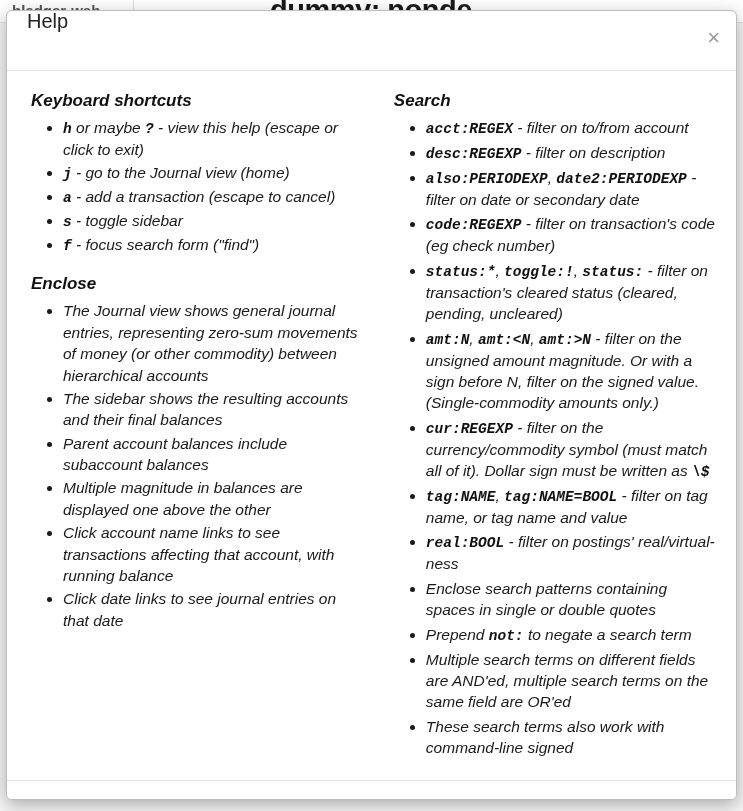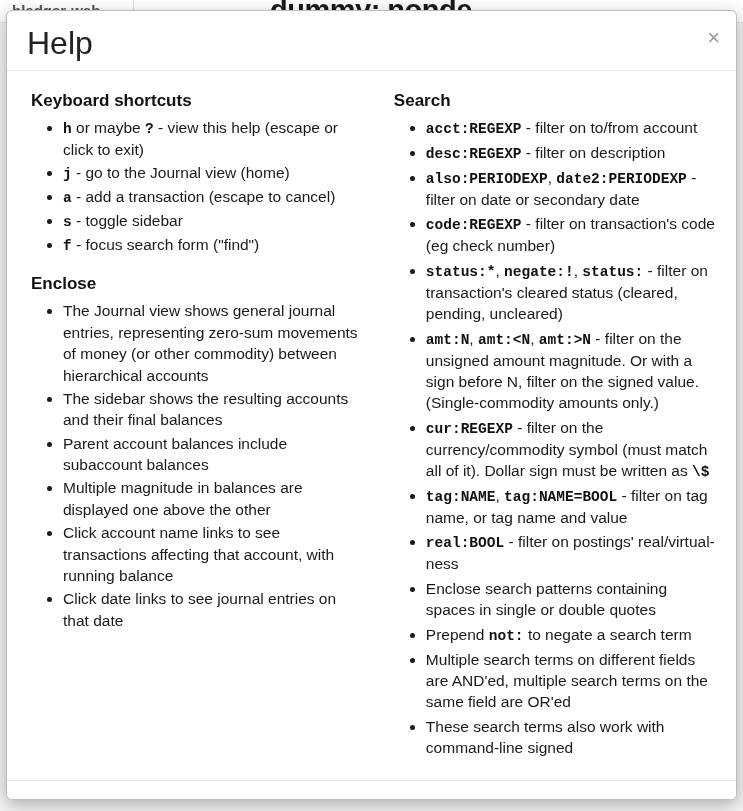--- a/index.html
+++ b/index.html
@@ -72,22 +72,22 @@
   }
   .modal-header {
     position: relative;
     height: 60px;
     border-bottom: 1px solid #e5e5e5;
     box-sizing: border-box;
   }
   .modal-title {
     position: absolute;
     left: 20px;
-    top: 16px;
-    font-size: 32px;
+    top: 0;
+    font-size: 20px;
     font-weight: normal;
     color: #222;
     line-height: 1;
   }
   .modal-close {
     position: absolute;
     right: 16px;
     top: 16px;
     font-size: 22px;
     color: #9a9a9a;
@@ -100,20 +100,21 @@
   }
   .modal-body {
     position: relative;
     padding: 14px 18px 10px 18px;
     box-sizing: border-box;
     height: 728px;
   }
   .cols {
     display: flex;
     gap: 16px;
+    font-style: italic;
   }
   .col-left {
     width: 362px;
     box-sizing: border-box;
     padding-right: 10px;
   }
   .col-right {
     width: 345px;
     box-sizing: border-box;
   }
@@ -190,25 +191,25 @@
             <li>The sidebar shows the resulting accounts and their final balances</li>
             <li>Parent account balances include subaccount balances</li>
             <li>Multiple magnitude in balances are displayed one above the other</li>
             <li>Click account name links to see transactions affecting that account, with running balance</li>
             <li>Click date links to see journal entries on that date</li>
           </ul>
         </div>
       <div class="col-right" id="col-right">
           <h4 class="section">Search</h4>
           <ul class="help-list search">
-            <li><code>acct:REGEXP</code> - filter on to/from account</li>
+            <li><code>acct:REGEX</code> - filter on to/from account</li>
             <li><code>desc:REGEXP</code> - filter on description</li>
             <li><code>also:PERIODEXP</code>, <code>date2:PERIODEXP</code> - filter on date or secondary date</li>
             <li><code>code:REGEXP</code> - filter on transaction's code (eg check number)</li>
-            <li><code>status:*</code>, <code>negate:!</code>, <code>status:</code> - filter on transaction's cleared status (cleared, pending, uncleared)</li>
+            <li><code>status:*</code>, <code>toggle:!</code>, <code>status:</code> - filter on transaction's cleared status (cleared, pending, uncleared)</li>
             <li><code>amt:N</code>, <code>amt:&lt;N</code>, <code>amt:&gt;N</code> - filter on the unsigned amount magnitude. Or with a sign before N, filter on the signed value. (Single-commodity amounts only.)</li>
             <li><code>cur:REGEXP</code> - filter on the currency/commodity symbol (must match all of it). Dollar sign must be written as <code>\$</code></li>
             <li><code>tag:NAME</code>, <code>tag:NAME=BOOL</code> - filter on tag name, or tag name and value</li>
             <li><code>real:BOOL</code> - filter on postings' real/virtual-ness</li>
             <li>Enclose search patterns containing spaces in single or double quotes</li>
             <li>Prepend <code>not:</code> to negate a search term</li>
             <li>Multiple search terms on different fields are AND'ed, multiple search terms on the same field are OR'ed</li>
             <li>These search terms also work with command-line signed</li>
           </ul>
         </div>

